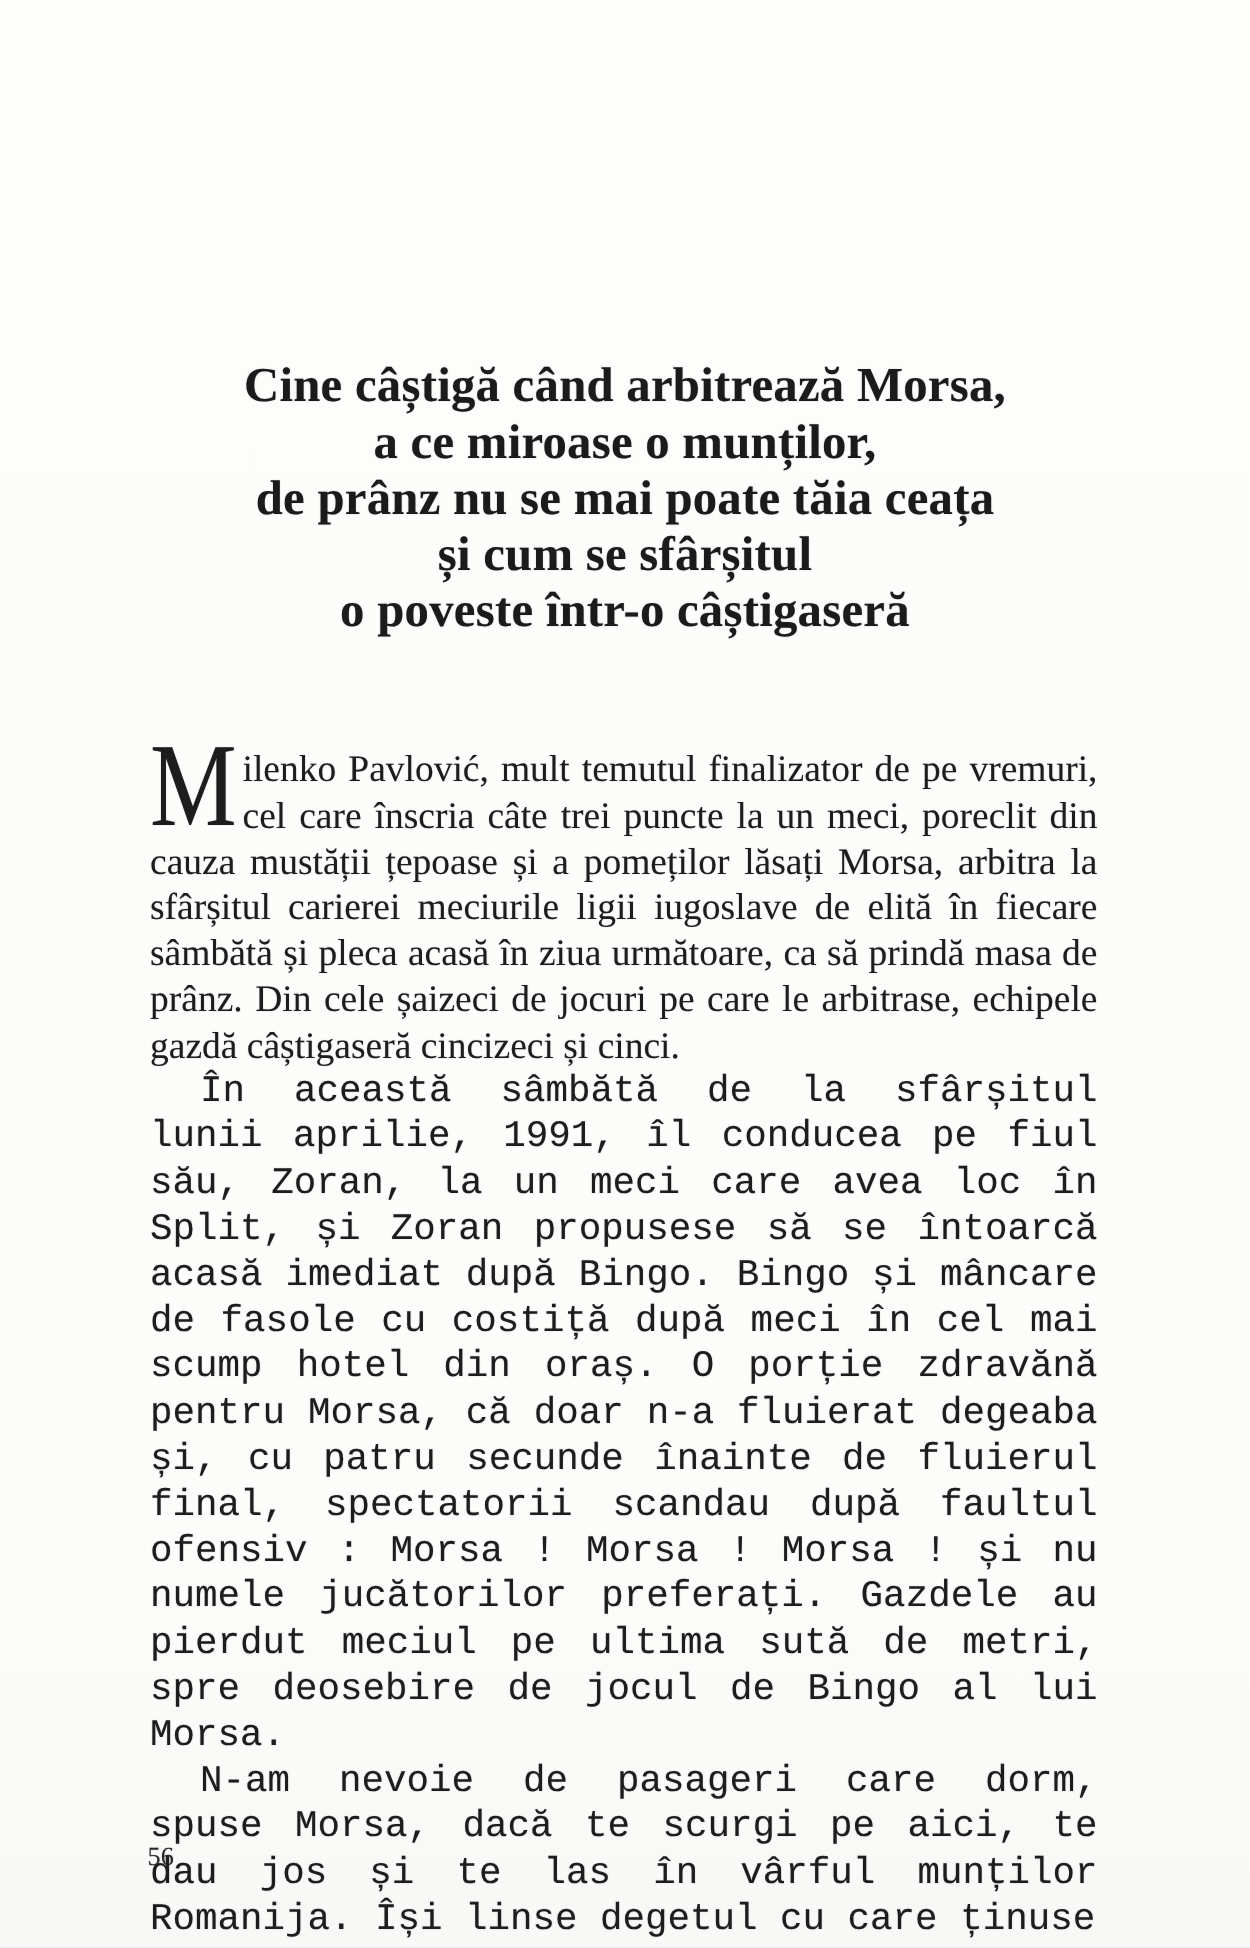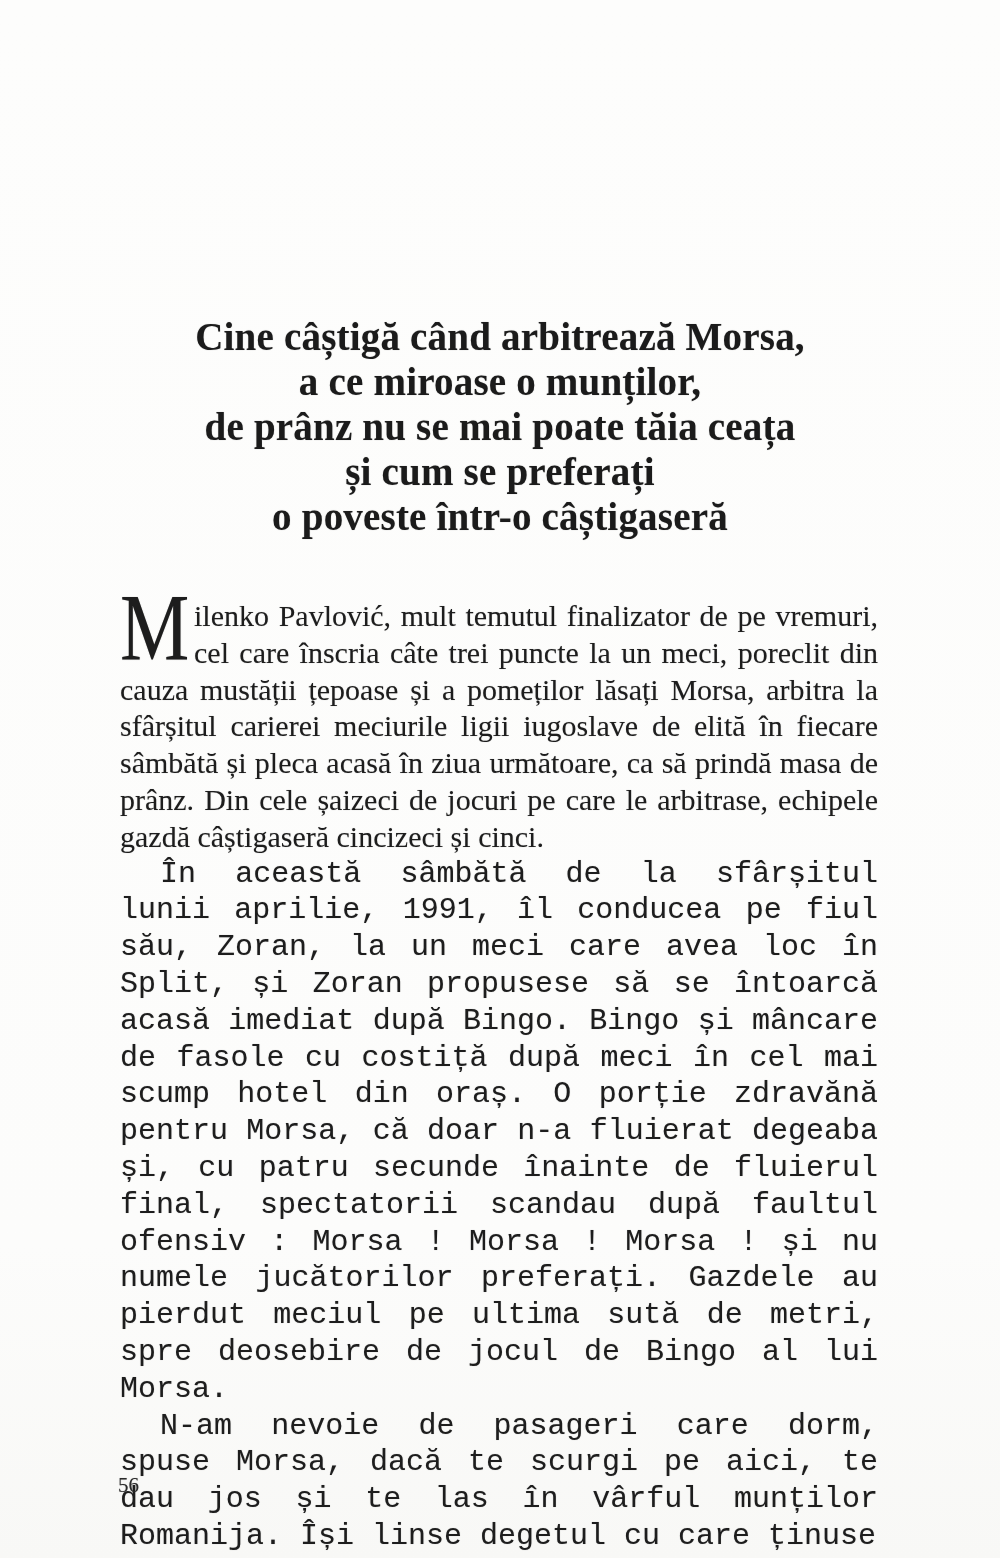--- a/index.html
+++ b/index.html
@@ -22,21 +22,20 @@
     top: 286px;
     left: 0;
     width: 100%;
     text-align: center;
     font-weight: bold;
     font-size: 39px;
     line-height: 45px;
     letter-spacing: 0.2px;
     color: #1b1b1b;
     text-shadow: 0 0 1px rgba(27,27,27,0.35);
-    margin-top: 28px;
   }
   .body-text {
     position: absolute;
     top: 598px;
     left: 120px;
     width: 758px;
     font-size: 30px;
     line-height: 36.8px;
     text-align: justify;
     color: #1d1d1d;
@@ -72,21 +71,21 @@
 </style>
 </head>
 <body>
 
 <div class="page">
 
   <div class="heading">
     <div>Cine câștigă când arbitrează Morsa,</div>
     <div>a ce miroase o munților,</div>
     <div>de prânz nu se mai poate tăia ceața</div>
-    <div>și cum se preferați</div>
+    <div>și cum se sfârșitul</div>
     <div>o poveste într-o câștigaseră</div>
   </div>
 
   <div class="body-text">
     <p>
       <span class="dropcap">M</span>
       <span>ilenko Pavlović, mult temutul finalizator de pe vremuri, cel care înscria câte trei puncte la un meci, poreclit din cauza mustății țepoase și a pomeților lăsați Morsa, arbitra la sfârșitul carierei meciurile ligii iugoslave de elită în fiecare sâmbătă și pleca acasă în ziua următoare, ca să prindă masa de prânz. Din cele șaizeci de jocuri pe care le arbitrase, echipele gazdă câștigaseră cincizeci și cinci.</span>
     </p>
     <p class="indent">În această sâmbătă de la sfârșitul lunii aprilie, 1991, îl conducea pe fiul său, Zoran, la un meci care avea loc în Split, și Zoran propusese să se întoarcă acasă imediat după Bingo. Bingo și mâncare de fasole cu costiță după meci în cel mai scump hotel din oraș. O porție zdravănă pentru Morsa, că doar n-a fluierat degeaba și, cu patru secunde înainte de fluierul final, spectatorii scandau după faultul ofensiv&nbsp;: Morsa&nbsp;! Morsa&nbsp;! Morsa&nbsp;! și nu numele jucătorilor preferați. Gazdele au pierdut meciul pe ultima sută de metri, spre deosebire de jocul de Bingo al lui Morsa.</p>
     <p class="indent">N-am nevoie de pasageri care dorm, spuse Morsa, dacă te scurgi pe aici, te dau jos și te las în vârful munților Romanija. Își linse degetul cu care ținuse</p>

